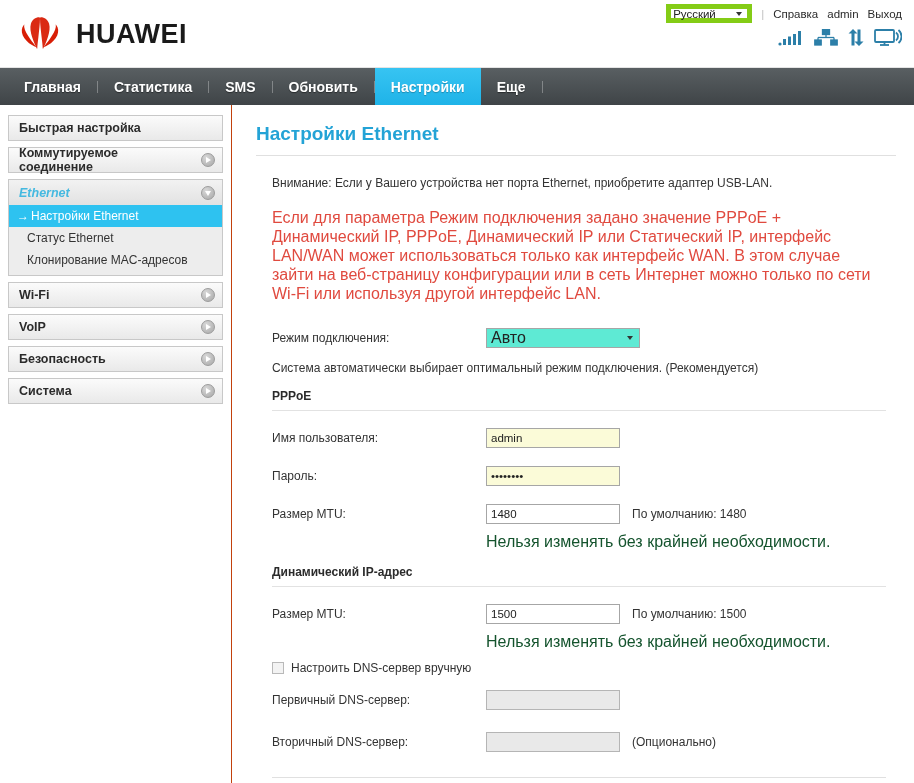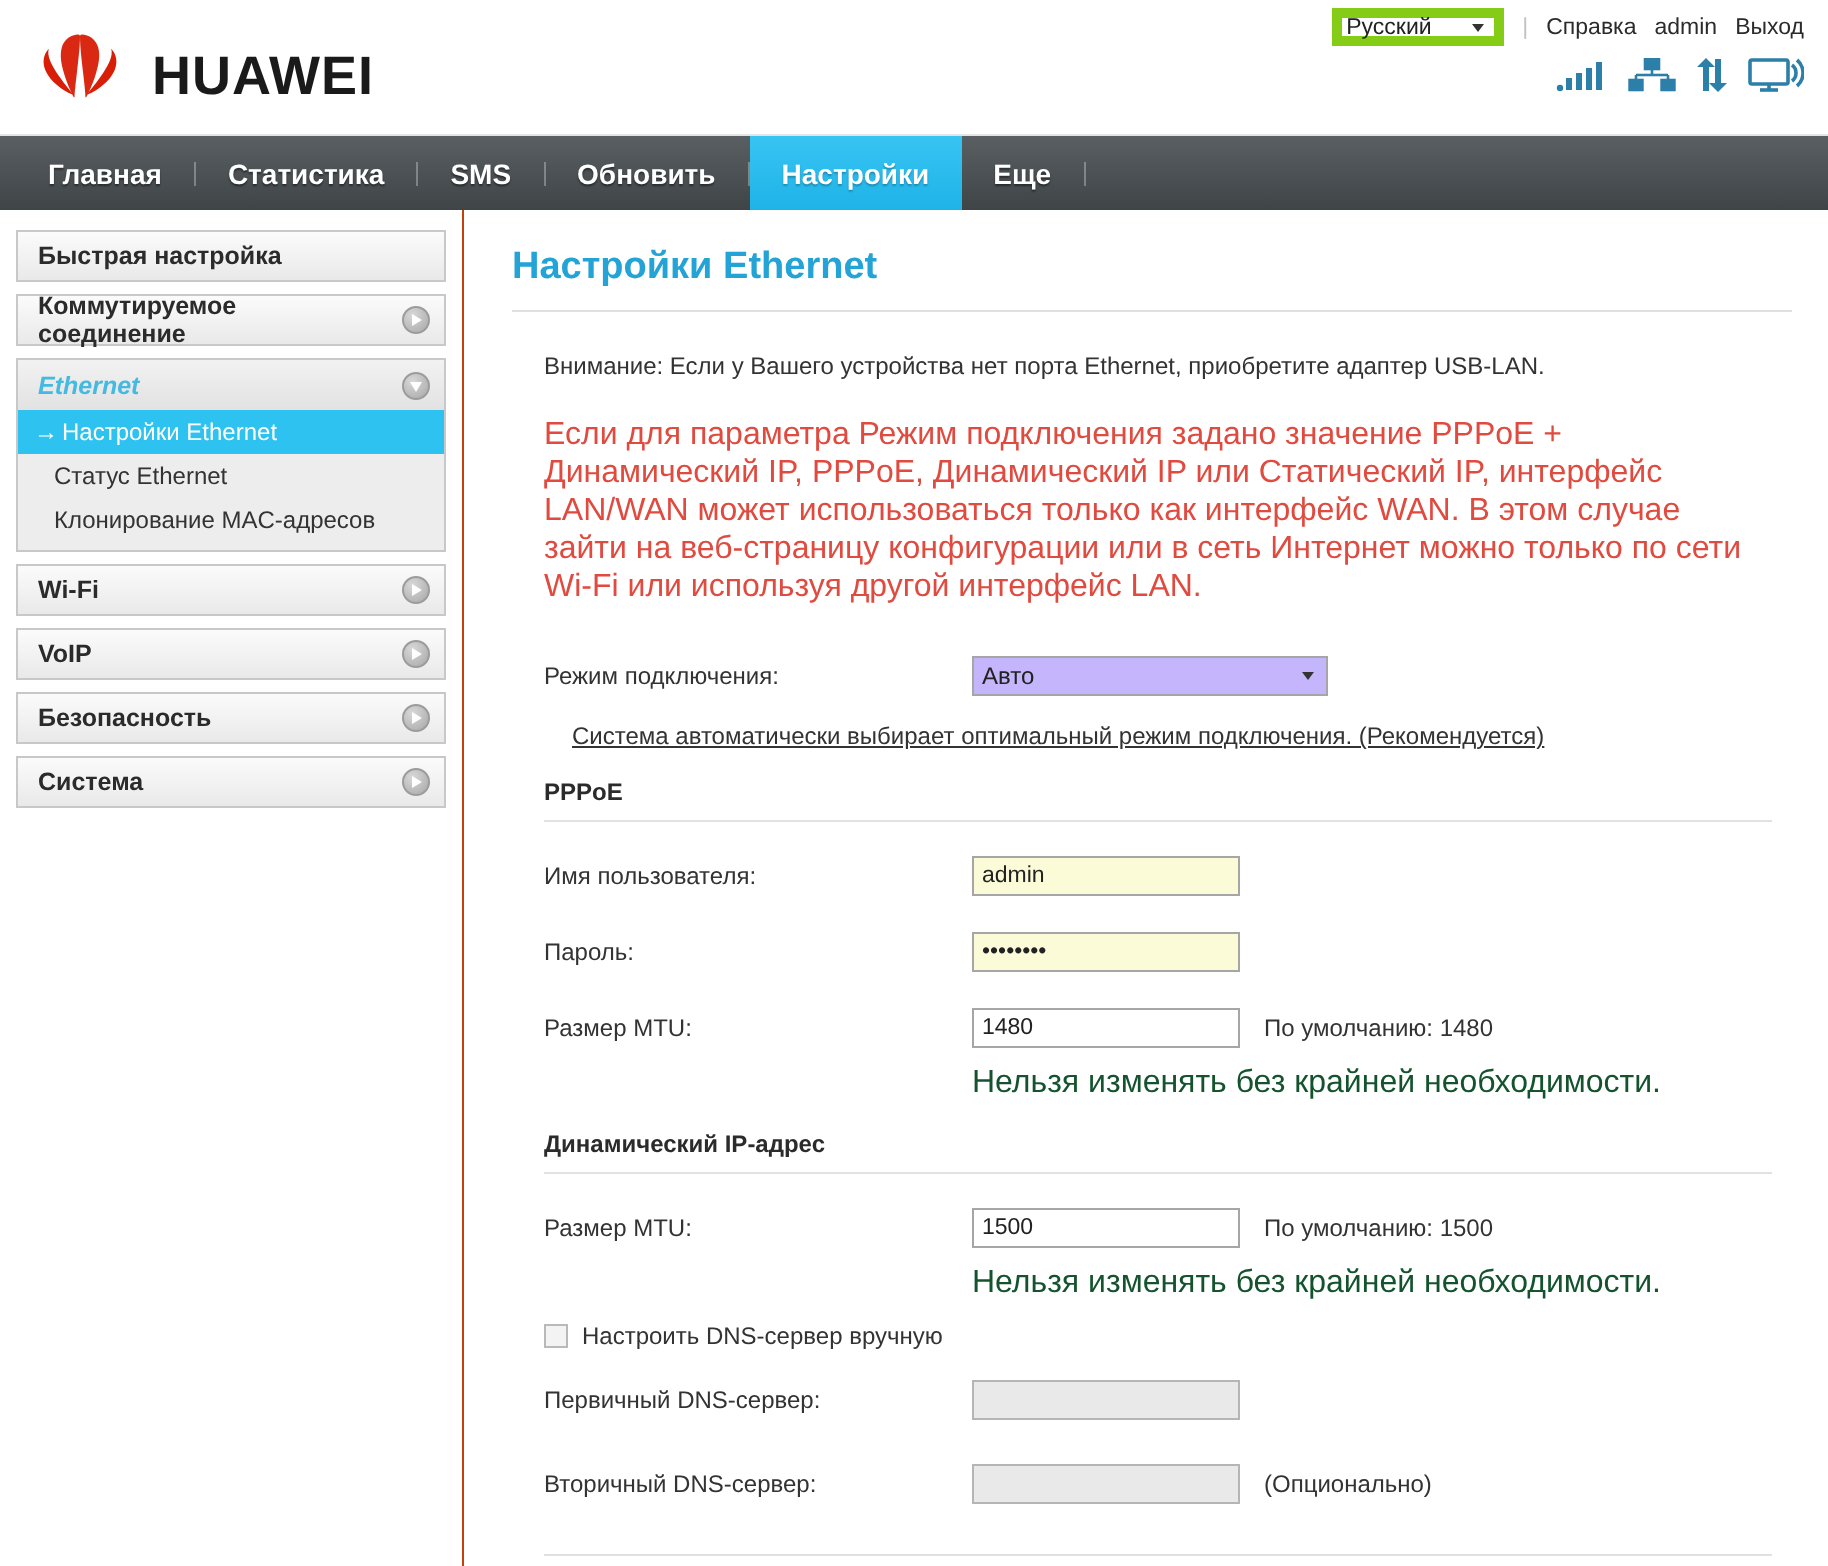--- a/index.html
+++ b/index.html
@@ -17,21 +17,21 @@
   
   .topbar {
     position: relative;
     height: 68px;
     background: #ffffff;
     border-bottom: 1px solid #e4e4e4;
   }
   .logo-wrap {
     position: absolute;
     left: 14px; top: 14px;
-    display: flex; align-items: flex-end; gap: 10px;
+    display: flex; align-items: center; gap: 10px;
   }
   .logo-mark { width: 52px; height: 40px; display:block; }
   .logo-text {
     font-size: 27px;
     font-weight: bold;
     letter-spacing: 0.5px;
     color: #1a1a1a;
     font-family: "Liberation Sans", sans-serif;
   }
 
@@ -206,24 +206,24 @@
   }
   .row-label {
     width: 214px;
     flex: 0 0 214px;
     font-size: 12px;
     color: #333;
   }
   .ctrl { display:flex; align-items:center; gap: 12px; }
 
   select.mode, .fakeselect {
-    width: 178px; height: 20px;
+    width: 154px; height: 20px;
     border: 1px solid #a6a6a6;
-    background: #c4b5fd;
-    font-size: 12px;
+    background: #5eead4;
+    font-size: 16px;
     font-family: "Liberation Sans", sans-serif;
     color: #222;
     padding: 0 4px;
     display:flex; align-items:center;
     position:relative;
   }
   .fakeselect .caret {
     position:absolute; right:6px; top:50%;
     transform: translateY(-50%);
     width:0;height:0;
@@ -467,21 +467,21 @@
 
       <div class="row">
         <div class="row-label">Режим подключения:</div>
         <div class="ctrl">
           <div class="fakeselect">
             <span>Авто</span>
             <span class="caret"></span>
           </div>
         </div>
       </div>
-      <div class="notice" style="margin:10px 0 0 14px;text-decoration:underline;">Система автоматически выбирает оптимальный режим подключения. (Рекомендуется)</div>
+      <div class="notice" style="margin:10px 0 0 0;">Система автоматически выбирает оптимальный режим подключения. (Рекомендуется)</div>
 
       <div class="subsec">PPPoE</div>
       <div class="subsec-rule"></div>
 
       <div class="row">
         <div class="row-label">Имя пользователя:</div>
         <div class="ctrl">
           <input class="txtinput autofill" type="text" value="admin" style="">
         </div>
       </div>

